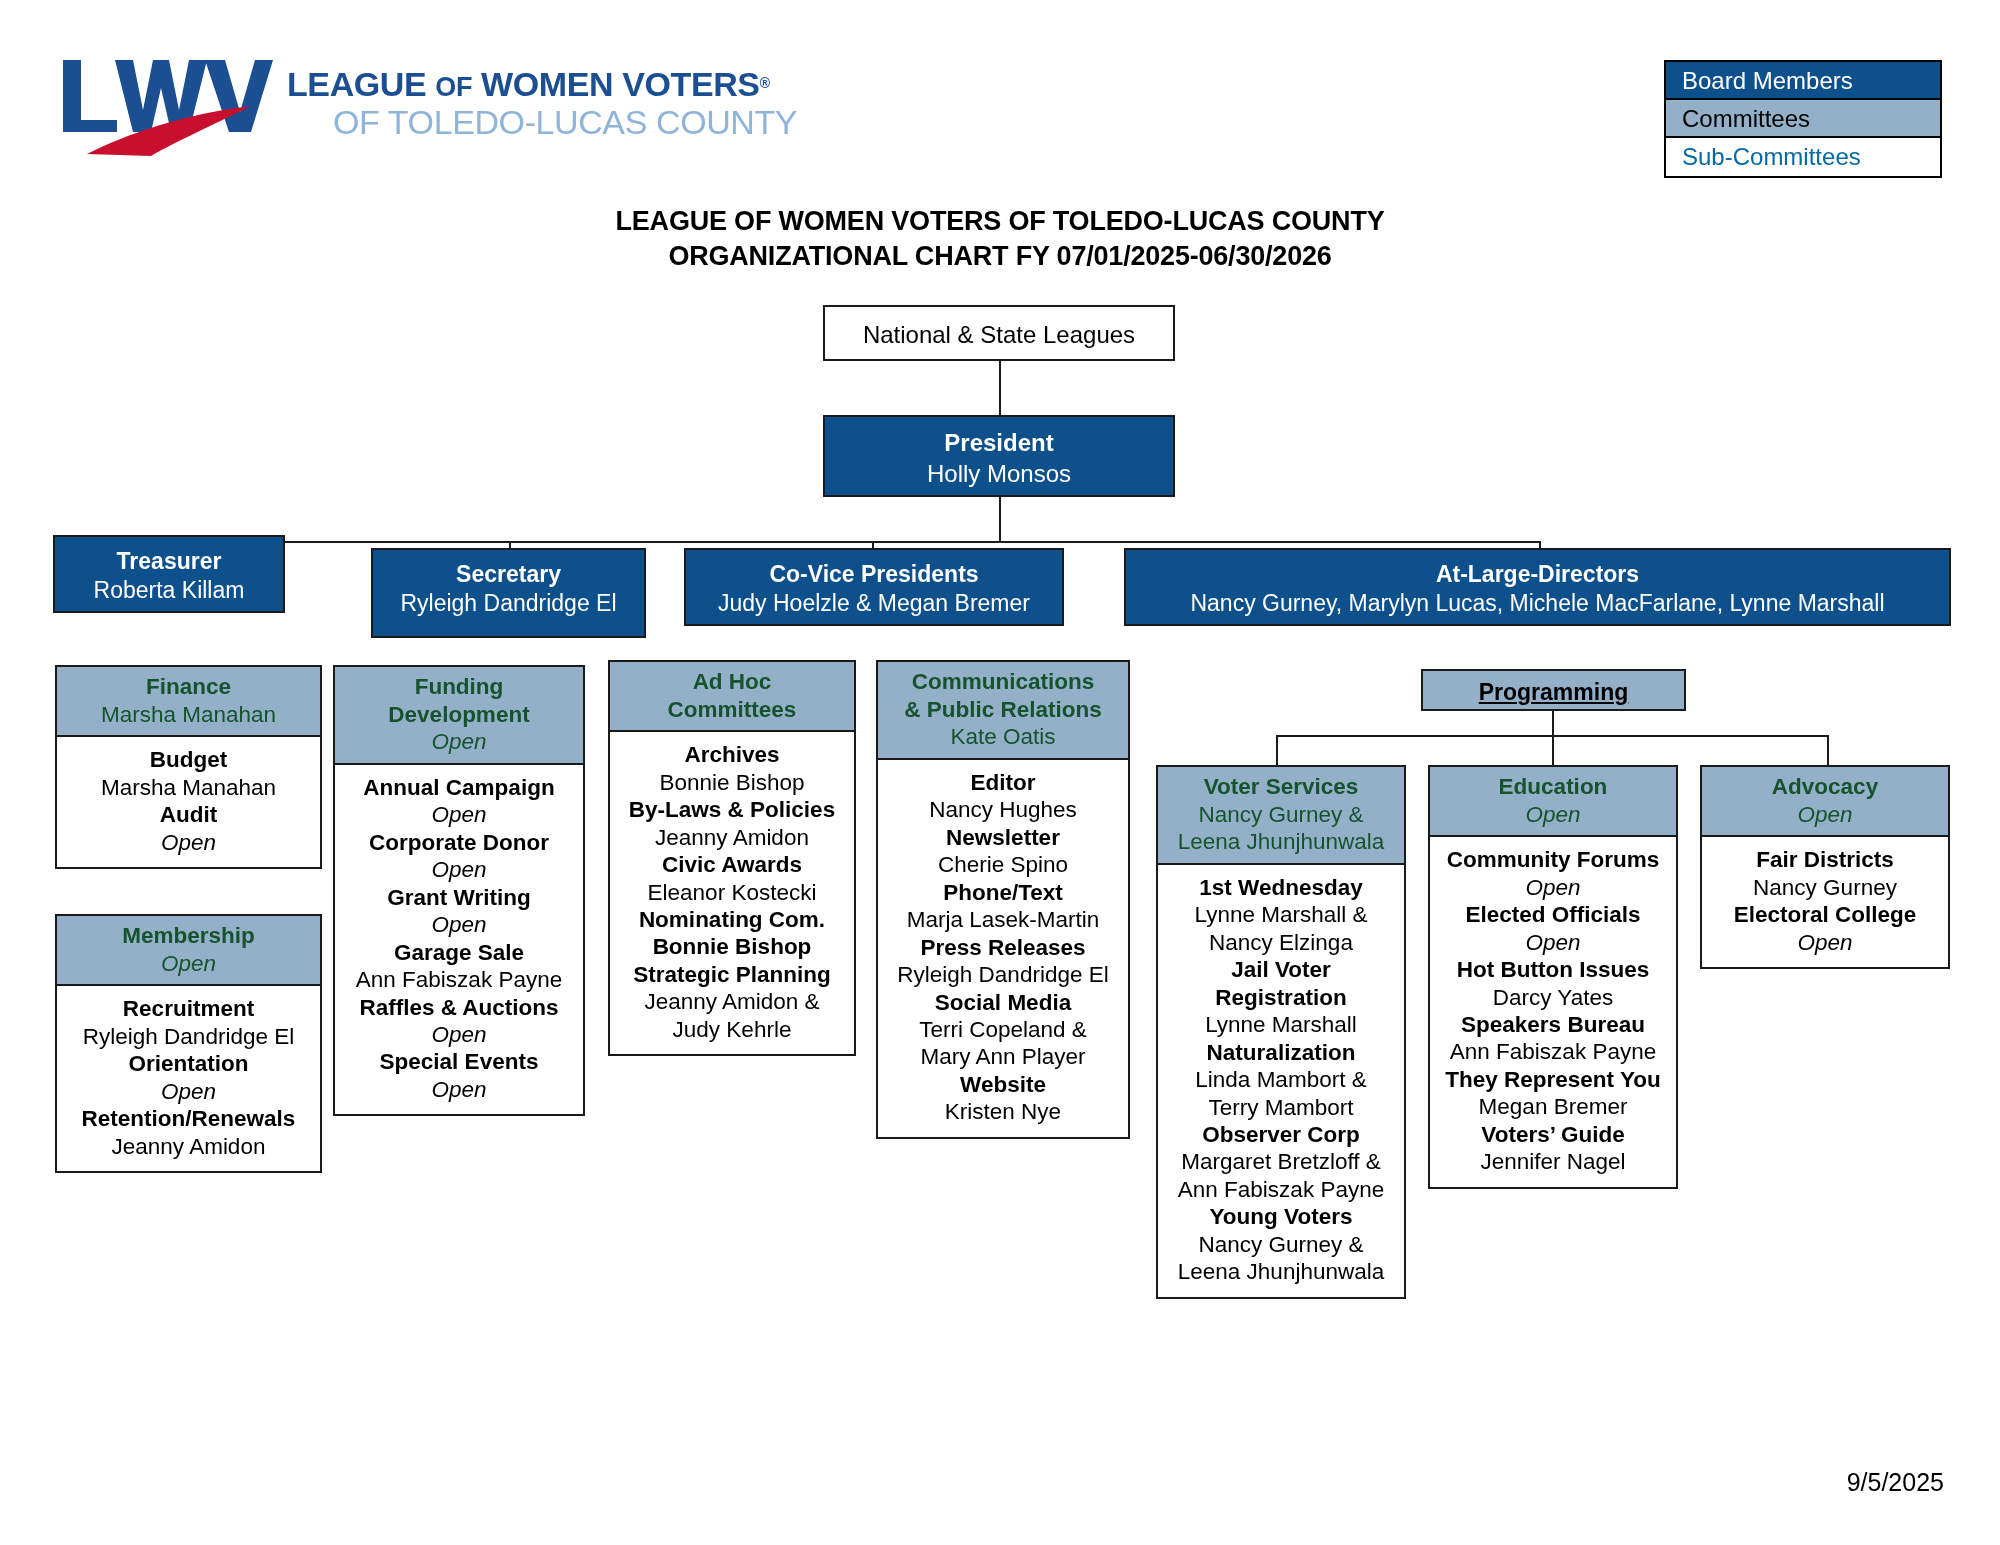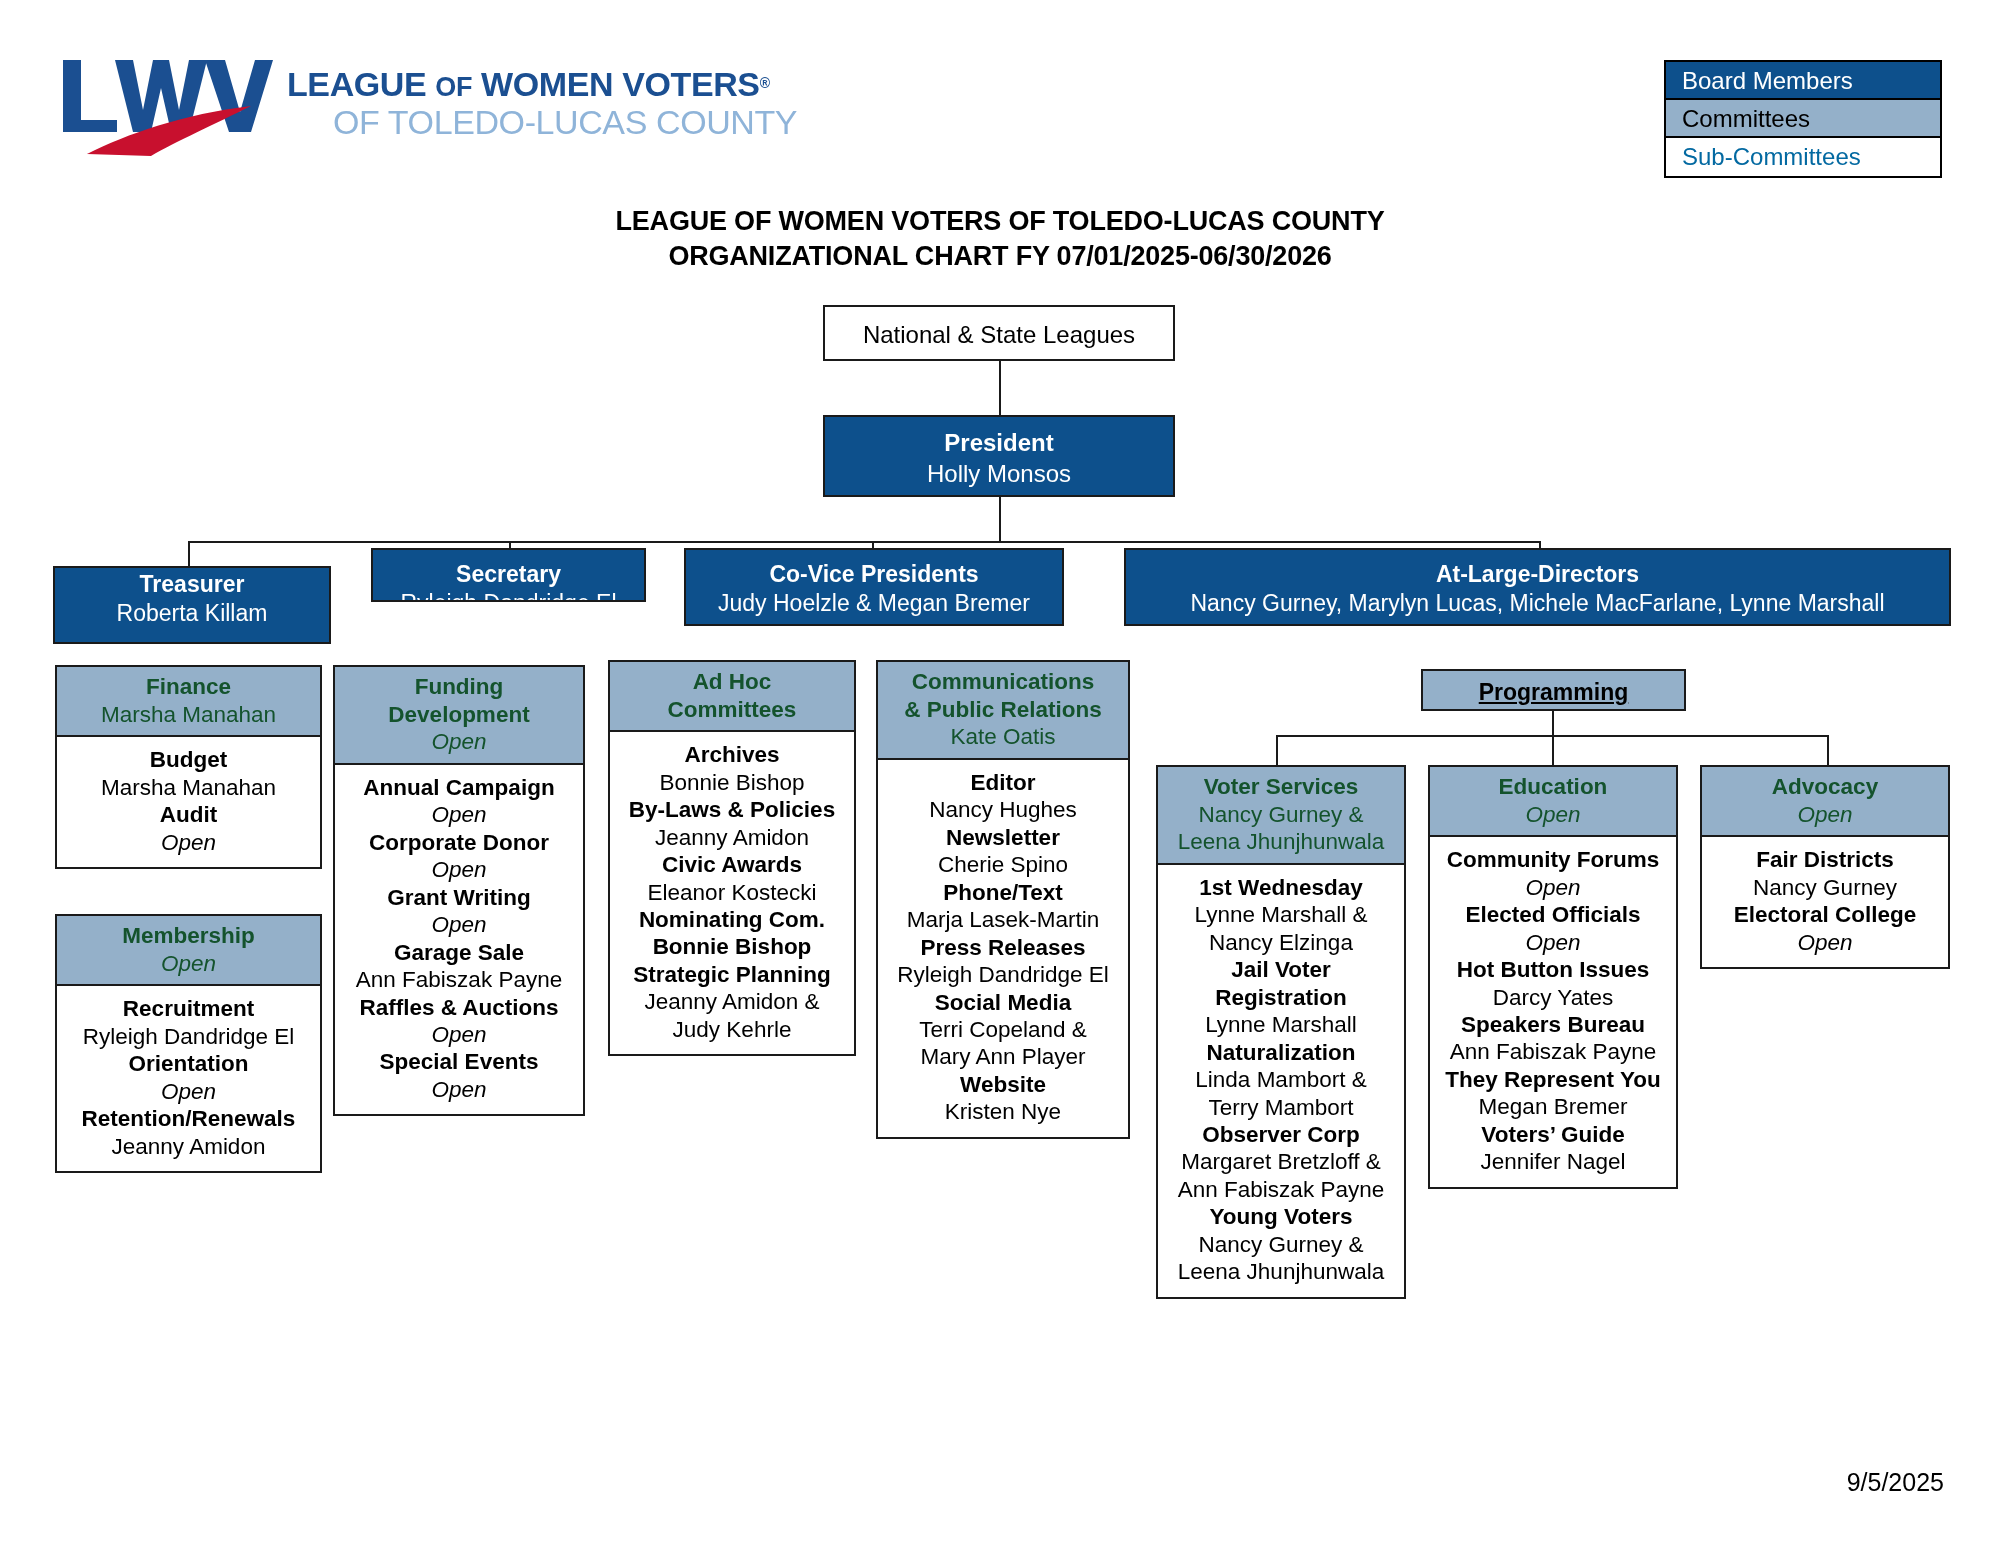--- a/index.html
+++ b/index.html
@@ -174,26 +174,26 @@
 
   <div class="box plain lbl-24" style="left:823px; top:305px; width:352px; height:56px; padding-top:13px;">
     <span>National &amp; State Leagues</span>
   </div>
 
   <div class="box navy lbl-24" style="left:823px; top:415px; width:352px; height:82px; padding-top:11px;">
     <div class="b">President</div>
     <div>Holly Monsos</div>
   </div>
 
-  <div class="box navy lbl-23" style="left:53px; top:566px; width:278px; height:78px; padding-top:2px;">
+  <div class="box navy lbl-23" style="left:53px; top:535px; width:232px; height:78px; padding-top:10px;">
     <div class="b">Treasurer</div>
     <div>Roberta Killam</div>
   </div>
 
-  <div class="box navy lbl-23" style="left:371px; top:548px; width:275px; height:54px; padding-top:10px;">
+  <div class="box navy lbl-23" style="left:371px; top:548px; width:275px; height:90px; padding-top:10px;">
     <div class="b">Secretary</div>
     <div>Ryleigh Dandridge El</div>
   </div>
 
   <div class="box navy lbl-23" style="left:684px; top:548px; width:380px; height:78px; padding-top:10px;">
     <div class="b">Co-Vice Presidents</div>
     <div>Judy Hoelzle &amp; Megan Bremer</div>
   </div>
 
   <div class="box navy lbl-23" style="left:1124px; top:548px; width:827px; height:78px; padding-top:10px;">

